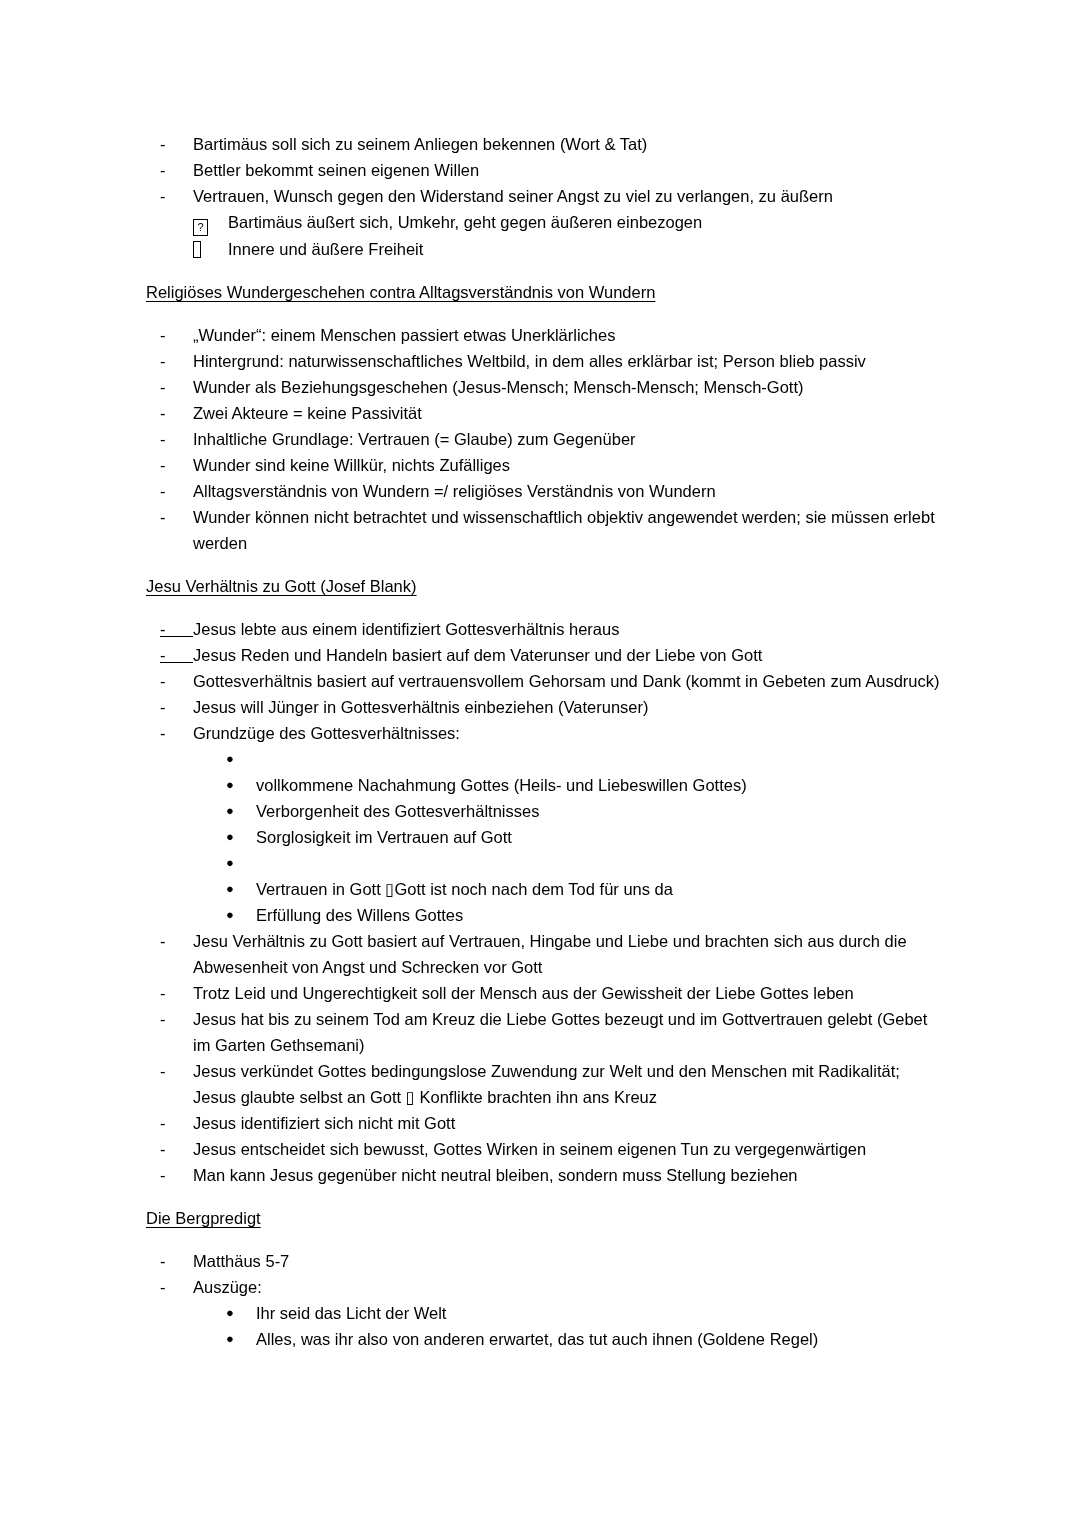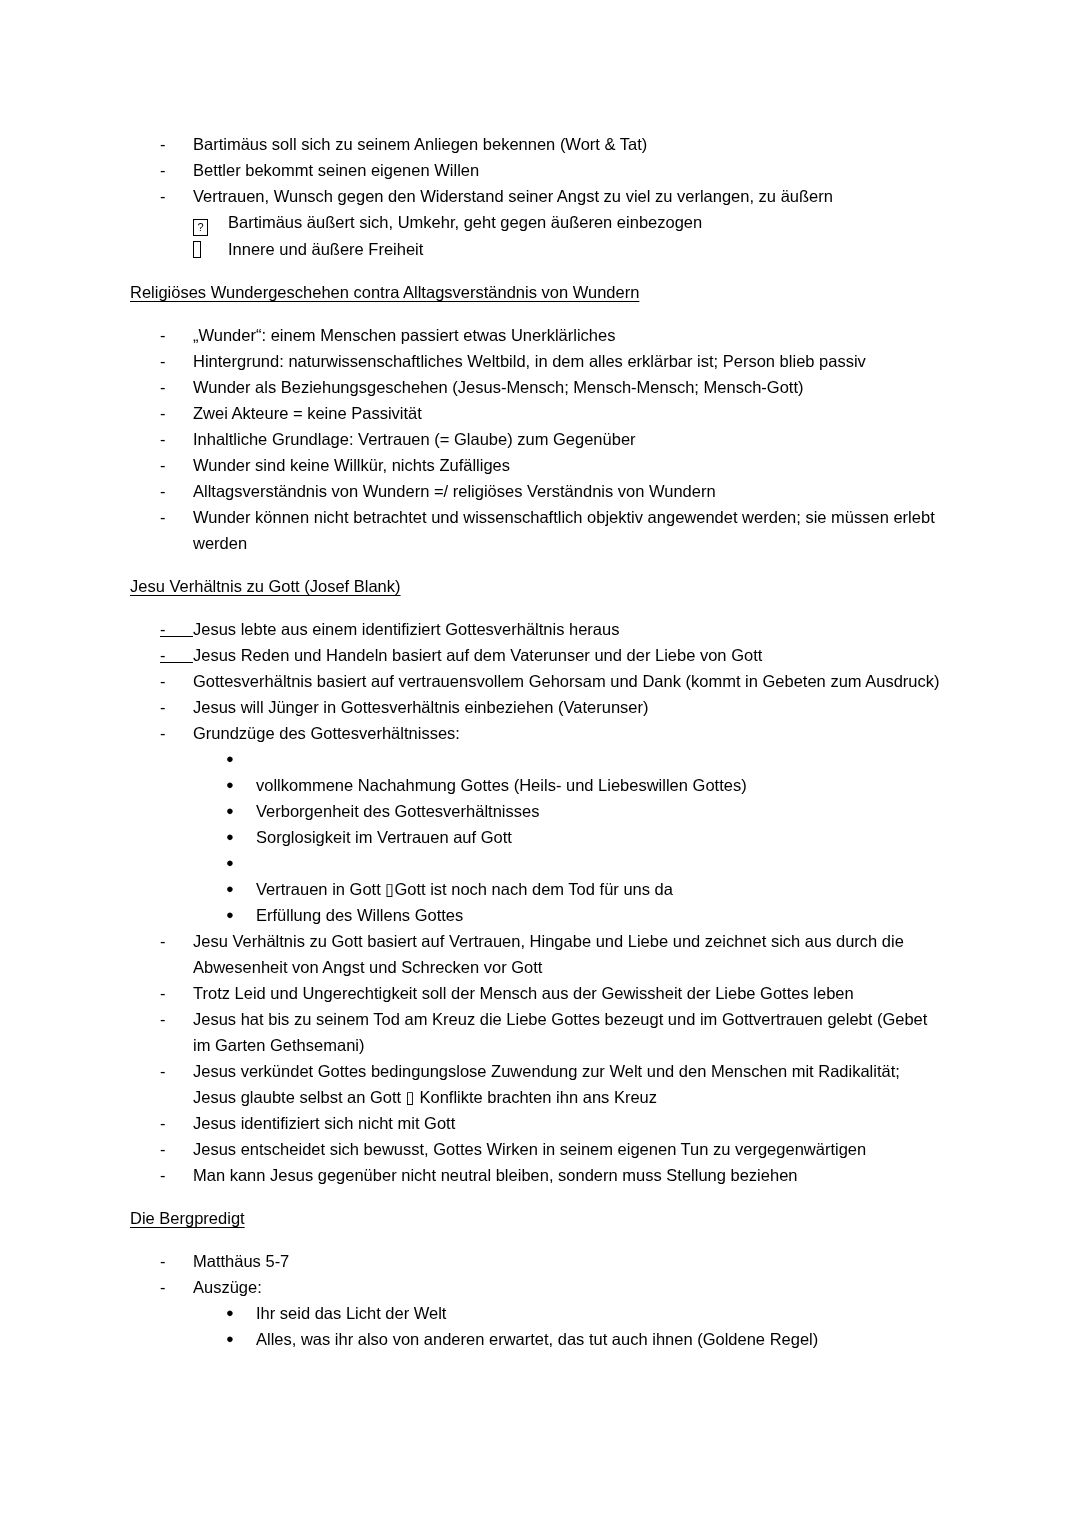--- a/index.html
+++ b/index.html
@@ -16,21 +16,21 @@
     background: #ffffff;
     color: #000000;
     font-family: "Liberation Sans", "DejaVu Sans", sans-serif;
     font-size: 16.5px;
     line-height: 26px;
   }
   .section { margin: 0; }
   .heading {
     text-decoration: underline;
     text-underline-offset: 3px;
-    margin: 17px 0;
+    margin: 17px 16px;
   }
   .item {
     display: flex;
     align-items: flex-start;
   }
   .marker {
     flex: 0 0 33px;
     line-height: 26px;
   }
   .text { flex: 1; }
@@ -169,21 +169,21 @@
       <div class="item l3">
         <span class="marker">●</span>
         <span class="text">Vertrauen in Gott ▯Gott ist noch nach dem Tod für uns da</span>
       </div>
       <div class="item l3">
         <span class="marker">●</span>
         <span class="text">Erfüllung des Willens Gottes</span>
       </div>
       <div class="item l1">
         <span class="marker">-</span>
-        <span class="text">Jesu Verhältnis zu Gott basiert auf Vertrauen, Hingabe und Liebe und zeichnet sich aus durch die Abwesenheit von Angst und Schrecken vor Gott</span>
+        <span class="text">Jesu Verhältnis zu Gott basiert auf Vertrauen, Hingabe und Liebe und brachten sich aus durch die Abwesenheit von Angst und Schrecken vor Gott</span>
       </div>
       <div class="item l1">
         <span class="marker">-</span>
         <span class="text">Trotz Leid und Ungerechtigkeit soll der Mensch aus der Gewissheit der Liebe Gottes leben</span>
       </div>
       <div class="item l1">
         <span class="marker">-</span>
         <span class="text">Jesus hat bis zu seinem Tod am Kreuz die Liebe Gottes bezeugt und im Gottvertrauen gelebt (Gebet im Garten Gethsemani)</span>
       </div>
       <div class="item l1">

